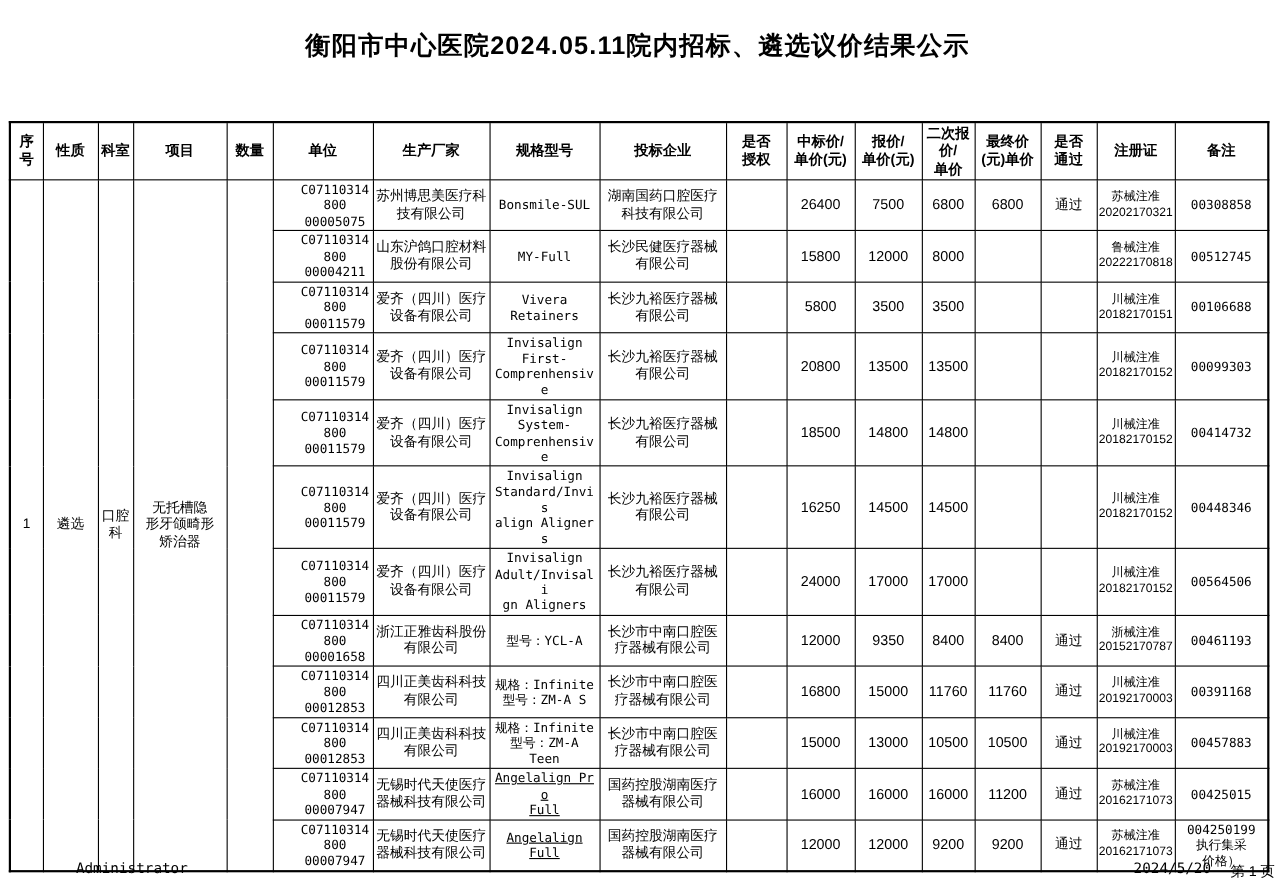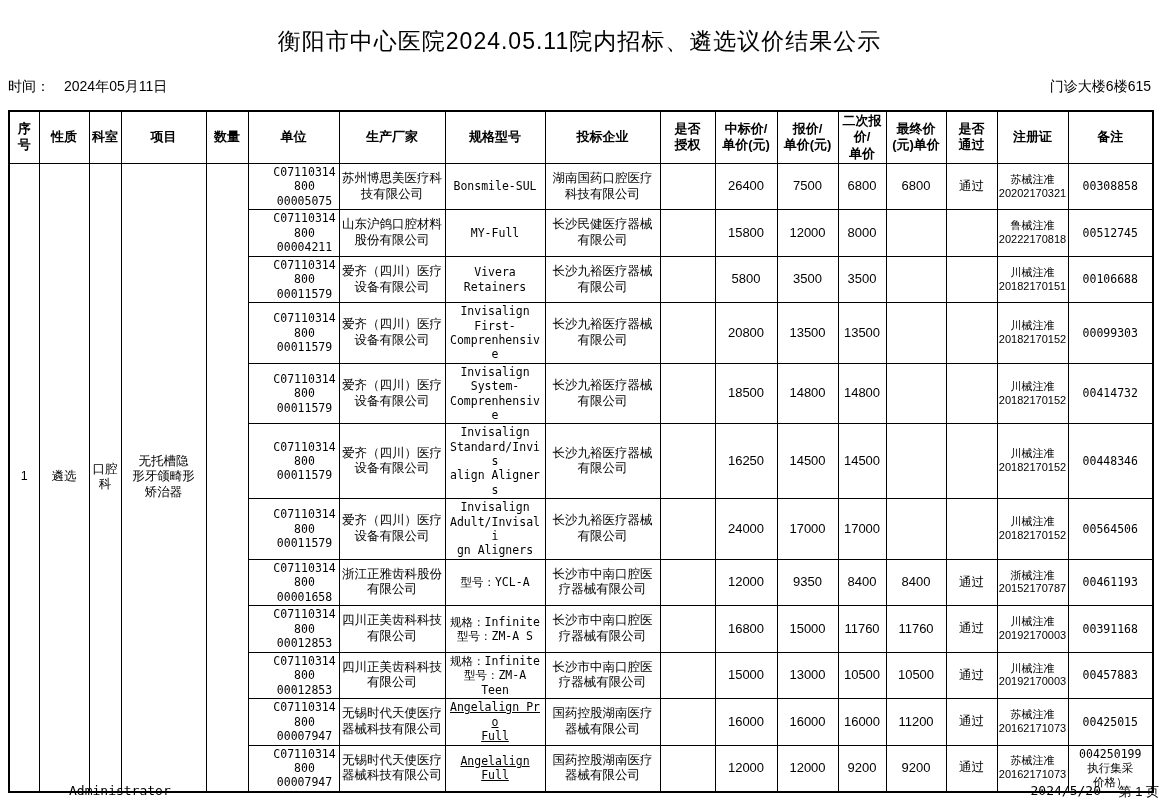--- a/index.html
+++ b/index.html
@@ -1,18 +1,18 @@
 <!DOCTYPE html>
 <html><head>
 <meta charset="utf-8">
 <style>
   html,body{margin:0;padding:0;background:#fff;}
   body{width:1159px;height:807px;font-family:"Liberation Sans",sans-serif;color:#000;}
   .page{position:relative;width:1159px;height:807px;background:#fff;overflow:hidden;}
-  .title{text-align:center;font-size:23px;font-weight:normal;margin:0;padding-top:26px;letter-spacing:1px;}
+  .title{text-align:center;font-size:23px;font-weight:bold;margin:0;padding-top:26px;letter-spacing:1px;}
   .meta-row{position:absolute;left:8px;right:8px;top:78px;display:flex;justify-content:space-between;font-size:14px;}
   .meta-left .lbl{margin-right:14px;}
   table.results{position:absolute;left:8px;top:110px;width:1143px;border-collapse:collapse;table-layout:fixed;border:2px solid #000;}
   th,td{border:1px solid #000;text-align:center;vertical-align:middle;white-space:pre-line;padding:1px 2px;font-size:12.5px;overflow:hidden;word-break:break-all;line-height:1.25;}
   thead tr{height:47px;}
   tbody tr{height:46.5px;}
   th{font-weight:bold;font-size:13px;}
   .c-unit{font-family:"DejaVu Sans Mono",monospace;font-size:11.5px;padding-left:24px;}
   .c-spec{font-family:"DejaVu Sans Mono",monospace;font-size:11.5px;}
   .c-bid_price,.c-quote_price,.c-second_price,.c-final_price{font-size:13px;}
@@ -23,26 +23,20 @@
   .footer-user{position:absolute;left:69px;top:783px;font-size:13px;font-family:"DejaVu Sans Mono",monospace;}
   .footer-page{position:absolute;left:0;right:0;top:783px;text-align:right;font-size:13px;}
   .footer-date{position:absolute;right:58px;top:783px;font-size:13px;font-family:"DejaVu Sans Mono",monospace;}
 </style>
 </head>
 <body>
 
 <div class="page">
   <h1 class="title">衡阳市中心医院2024.05.11院内招标、遴选议价结果公示</h1>
 
-  <div class="meta-row">
-    <div class="meta-left">
-      <span class="lbl">时间：</span><span>2024年05月11日</span>
-    </div>
-    <div class="meta-right">门诊大楼6楼615</div>
-  </div>
 
   <table class="results">
     <colgroup>
       <col style="width:30px">
         <col style="width:50px">
         <col style="width:32px">
         <col style="width:85px">
       <col style="width:42px">
         <col style="width:91px">
         <col style="width:106px">

